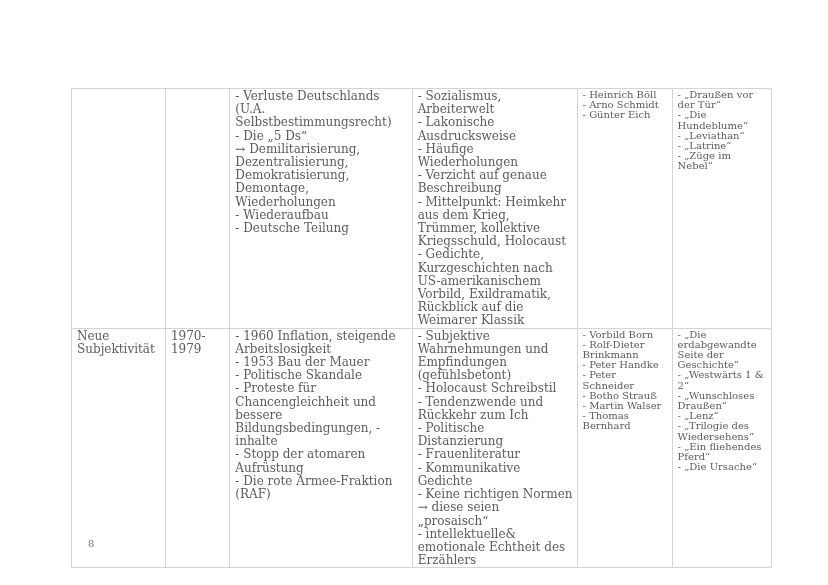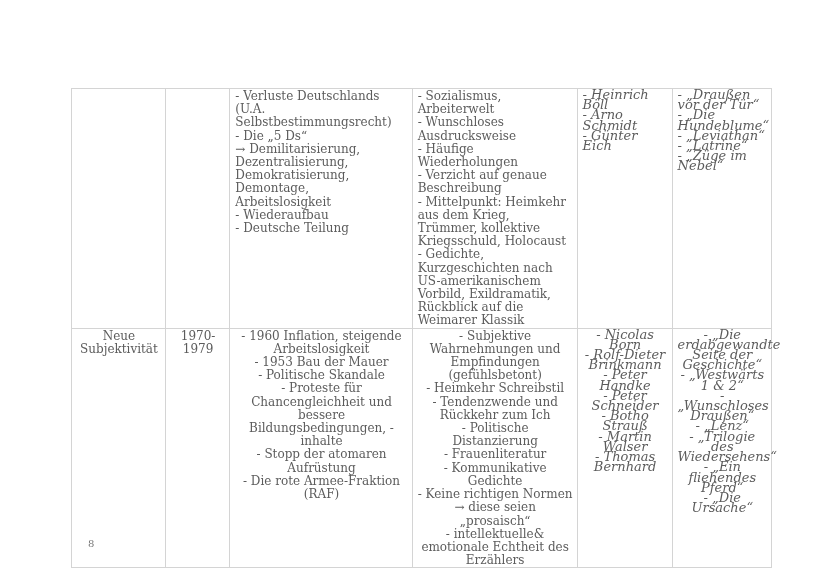--- a/index.html
+++ b/index.html
@@ -3,24 +3,24 @@
 <meta charset="utf-8">
 <style>
   html, body { margin:0; padding:0; }
   body { width:828px; height:585px; background:#ffffff; position:relative; overflow:hidden;
          font-family:"DejaVu Serif", "Liberation Serif", serif; color:#5c5c5c; }
   .page { position:absolute; left:0; top:0; width:828px; height:585px; }
   table.lit { position:absolute; left:71px; top:88px; border-collapse:collapse; table-layout:fixed; width:701px; }
   table.lit td { border:1px solid #d4d4d4; vertical-align:top; padding:1px 4px 0 5px; }
   .c1 { width:86px; } .c2 { width:59px; } .c3 { width:167px; } .c4 { width:151px; } .c5 { width:87px; } .c6 { width:91px; }
   .big { font-size:12px; line-height:13.2px; }
-  .small { font-size:13px; line-height:10.2px;font-style:italic; }
+  .small { font-size:10px; line-height:10.2px; }
   .line { display:block; white-space:normal; }
   .r1 td { height:192px; }
-  .r2 td { height:192px;text-align:center; }
+  .r2 td { height:192px; }
   .pagenum { position:absolute; left:88px; top:538px; font-size:10px; color:#777; }
 </style>
 </head>
 <body>
 
 <div class="page">
   <table class="lit">
     <colgroup>
       <col class="c1">
         <col class="c2">
@@ -33,27 +33,27 @@
         <tr class="r1">
       <td class="big"></td>
       <td class="big"></td>
       <td class="big">
         <span class="line">- Verluste Deutschlands (U.A. Selbstbestimmungsrecht)</span>
         <span class="line">- Die „5 Ds“</span>
         <span class="line">→ Demilitarisierung,</span>
         <span class="line">Dezentralisierung,</span>
         <span class="line">Demokratisierung,</span>
         <span class="line">Demontage,</span>
-        <span class="line">Arbeitslosigkeit</span>
+        <span class="line">Wiederholungen</span>
         <span class="line">- Wiederaufbau</span>
         <span class="line">- Deutsche Teilung</span>
       </td>
       <td class="big">
         <span class="line">- Sozialismus, Arbeiterwelt</span>
-        <span class="line">- Wunschloses Ausdrucksweise</span>
+        <span class="line">- Lakonische Ausdrucksweise</span>
         <span class="line">- Häufige Wiederholungen</span>
         <span class="line">- Verzicht auf genaue Beschreibung</span>
         <span class="line">- Mittelpunkt: Heimkehr aus dem Krieg, Trümmer, kollektive Kriegsschuld, Holocaust</span>
         <span class="line">- Gedichte, Kurzgeschichten nach US-amerikanischem Vorbild, Exildramatik, Rückblick auf die Weimarer Klassik</span>
       </td>
       <td class="small">
         <span class="line">- Heinrich Böll</span>
         <span class="line">- Arno Schmidt</span>
         <span class="line">- Günter Eich</span>
       </td>
@@ -71,31 +71,31 @@
       <td class="big">
         <span class="line">- 1960 Inflation, steigende Arbeitslosigkeit</span>
         <span class="line">- 1953 Bau der Mauer</span>
         <span class="line">- Politische Skandale</span>
         <span class="line">- Proteste für Chancengleichheit und bessere Bildungsbedingungen, -inhalte</span>
         <span class="line">- Stopp der atomaren Aufrüstung</span>
         <span class="line">- Die rote Armee-Fraktion (RAF)</span>
       </td>
       <td class="big">
         <span class="line">- Subjektive Wahrnehmungen und Empfindungen (gefühlsbetont)</span>
-        <span class="line">- Heimkehr Schreibstil</span>
+        <span class="line">- Holocaust Schreibstil</span>
         <span class="line">- Tendenzwende und Rückkehr zum Ich</span>
         <span class="line">- Politische Distanzierung</span>
         <span class="line">- Frauenliteratur</span>
         <span class="line">- Kommunikative Gedichte</span>
         <span class="line">- Keine richtigen Normen</span>
         <span class="line">→ diese seien „prosaisch“</span>
         <span class="line">- intellektuelle&amp; emotionale Echtheit des Erzählers</span>
       </td>
       <td class="small">
-        <span class="line">- Nicolas Born</span>
+        <span class="line">- Vorbild Born</span>
         <span class="line">- Rolf-Dieter Brinkmann</span>
         <span class="line">- Peter Handke</span>
         <span class="line">- Peter Schneider</span>
         <span class="line">- Botho Strauß</span>
         <span class="line">- Martin Walser</span>
         <span class="line">- Thomas Bernhard</span>
       </td>
       <td class="small">
         <span class="line">- „Die erdabgewandte Seite der Geschichte“</span>
         <span class="line">- „Westwärts 1 &amp; 2“</span>

